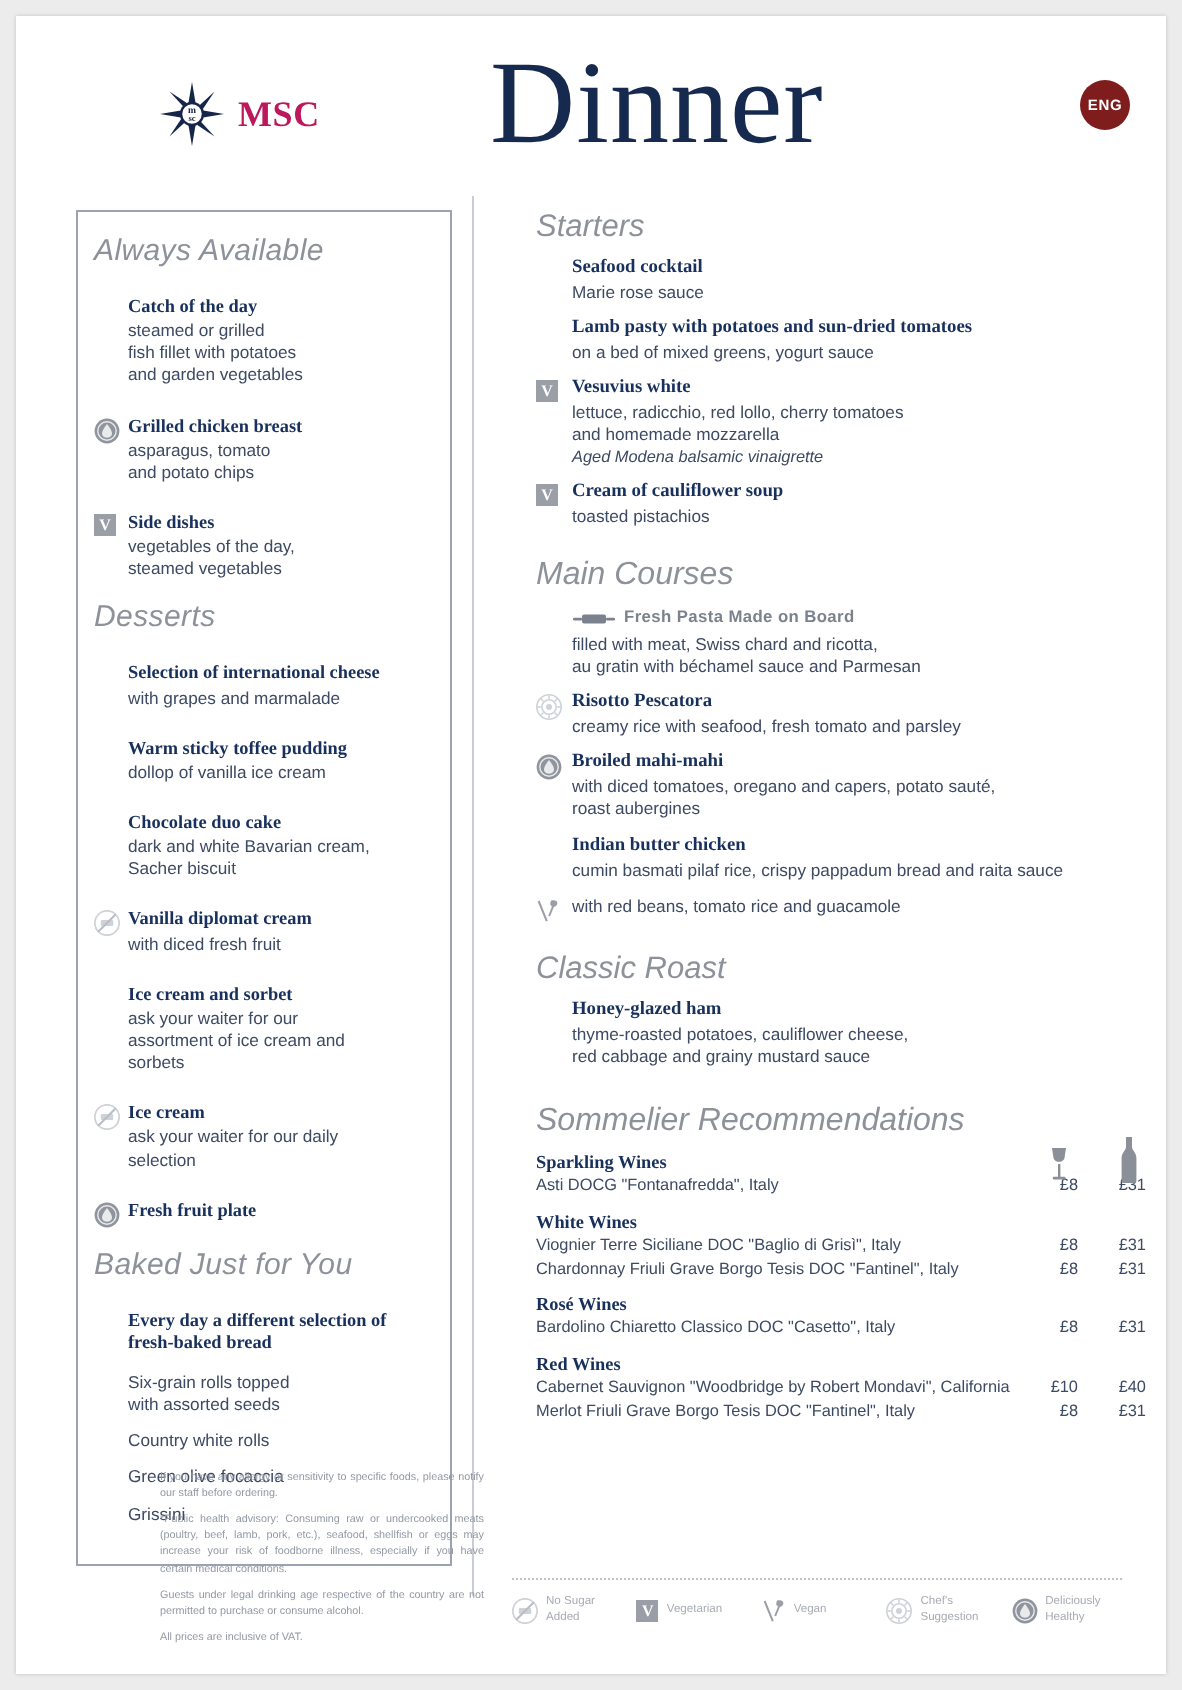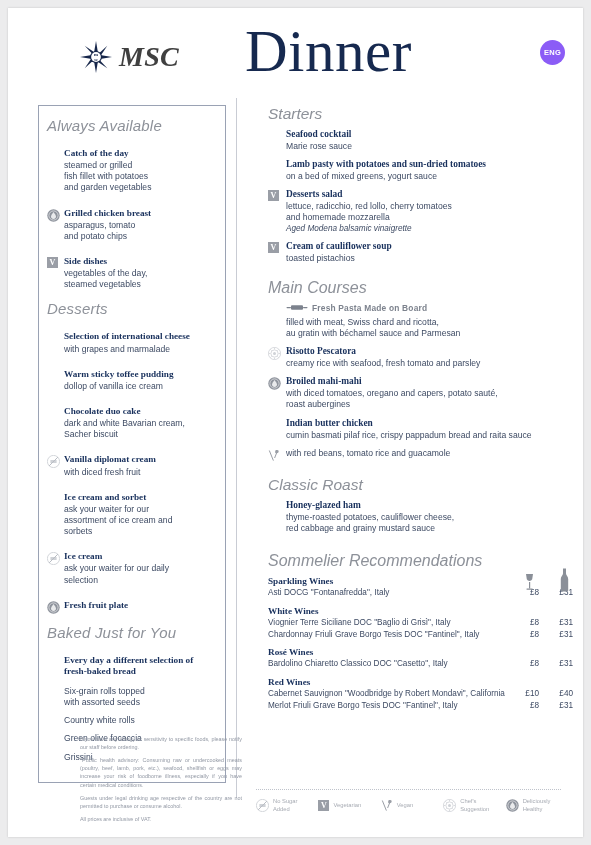--- a/index.html
+++ b/index.html
@@ -18,33 +18,33 @@
   }
   
   .header{position:relative;height:78px;}
   .logo-wrap{
     position:absolute;left:72px;top:33px;
     display:flex;align-items:center;gap:7px;
   }
   .logo-mark{width:32px;height:32px;display:block;}
   .logo-text{
     font-family:"Liberation Serif",serif;
-    font-size:28px;font-weight:bold;color:#404040;
-    letter-spacing:.3px;line-height:1;font-style:italic;
+    font-size:18px;font-weight:bold;color:#be185d;
+    letter-spacing:.3px;line-height:1;
   }
   .title{
     position:absolute;left:237px;top:14px;
     font-family:"Liberation Serif",serif;
     font-size:59px;color:#16294f;line-height:1;
     letter-spacing:.5px;
   }
   .lang-badge{
     position:absolute;right:18px;top:32px;
     width:25px;height:25px;border-radius:50%;
-    background:#8b5cf6;color:#fff;
+    background:#7f1d1d;color:#fff;
     font-size:7.5px;font-weight:bold;letter-spacing:.3px;
     display:flex;align-items:center;justify-content:center;
   }
   
   .columns{position:absolute;left:0;top:78px;width:575px;}
   .vdivider{
     position:absolute;left:228px;top:12px;
     width:1px;height:700px;background:#c9ccd4;
   }
   
@@ -85,21 +85,21 @@
   .ritem{display:flex;margin-bottom:7px;}
   .rbadge{width:18px;flex:0 0 18px;padding-top:1px;}
   .rtext{flex:1;}
   .rname{
     font-family:"Liberation Serif",serif;
     font-weight:bold;font-size:9.4px;color:#18305c;line-height:1.25;
   }
   .rdesc{font-size:8.6px;color:#3d4a63;line-height:1.32;}
   .rdesc.it{font-style:italic;font-size:8.2px;}
   .pasta-tag{
-    display:flex;align-items:center;gap:4px;
+    display:flex;align-items:flex-end;gap:4px;
     margin:0 0 4px 18px;
     font-size:8.4px;color:#7c828d;font-weight:bold;letter-spacing:.2px;
   }
   
   .wine-icons{
     position:absolute;right:2px;top:16px;
     display:flex;gap:22px;align-items:flex-end;
   }
   .wine-group{margin-bottom:7px;}
   .wine-gname{
@@ -314,21 +314,21 @@
               <div class="rtext">
                 <div class="rname">Lamb pasty with potatoes and sun-dried tomatoes</div>
                 <div class="rdesc">on a bed of mixed greens, yogurt sauce</div>
               </div>
             </div>
             <div class="ritem">
               <div class="rbadge">
                 <span class="ico-v">V</span>
               </div>
               <div class="rtext">
-                <div class="rname">Desserts salad</div>
+                <div class="rname">Vesuvius white</div>
                 <div class="rdesc">lettuce, radicchio, red lollo, cherry tomatoes<br>and homemade mozzarella</div>
                 <div class="rdesc it">Aged Modena balsamic vinaigrette</div>
               </div>
             </div>
             <div class="ritem">
               <div class="rbadge">
                 <span class="ico-v">V</span>
               </div>
               <div class="rtext">
                 <div class="rname">Cream of cauliflower soup</div>

